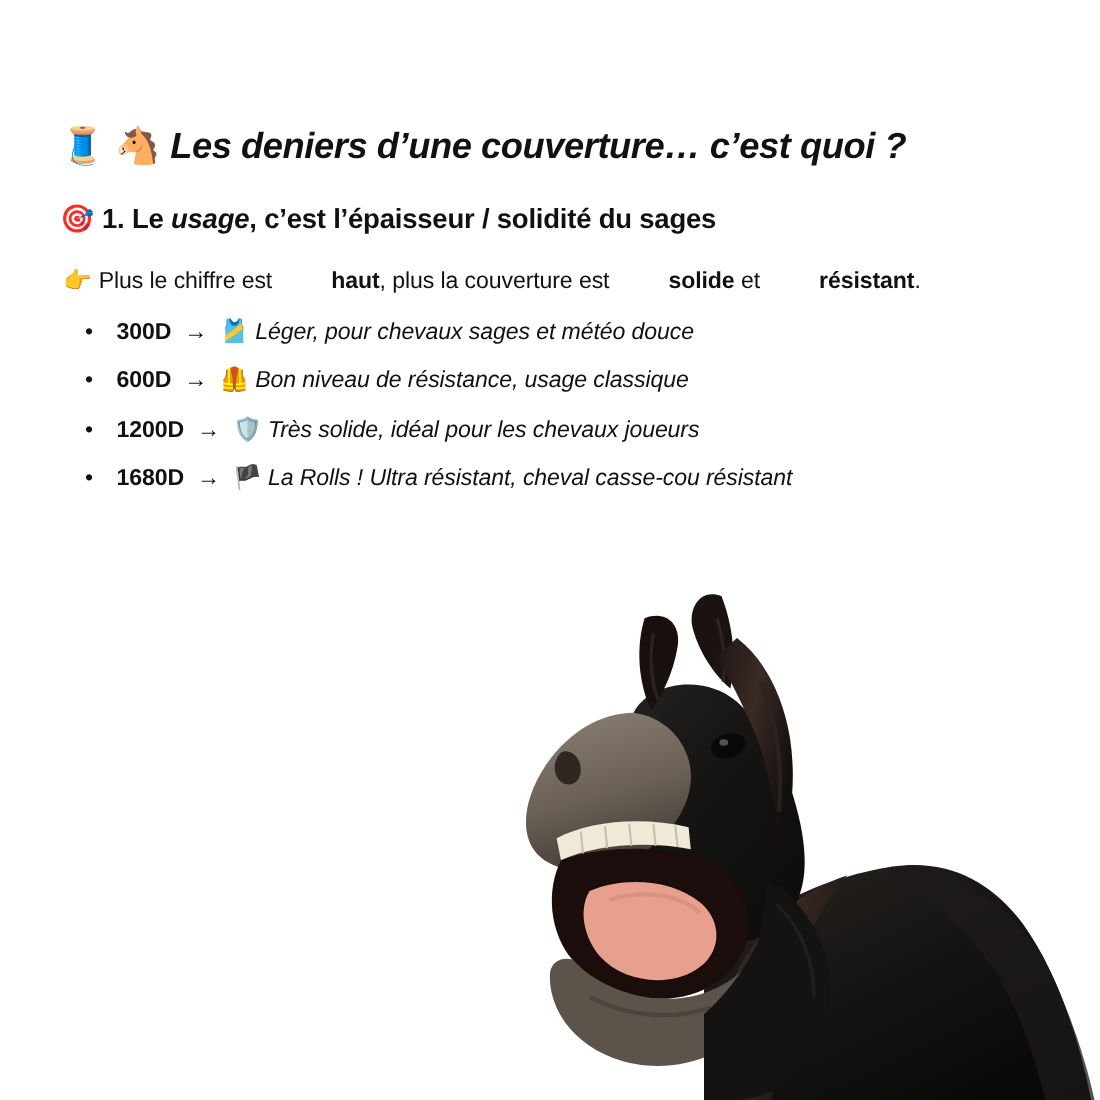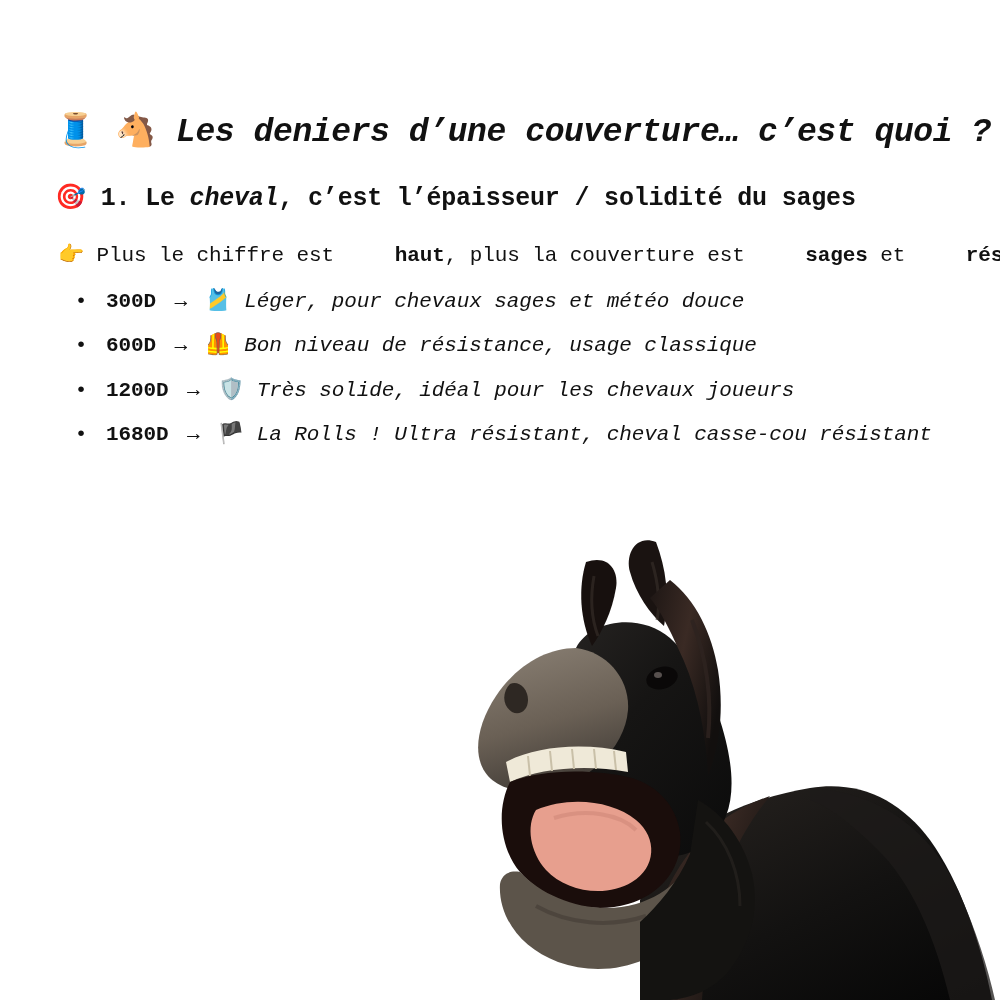--- a/index.html
+++ b/index.html
@@ -22,21 +22,20 @@
     height: 1000px;
   }
 
   .content {
     position: absolute;
     left: 0;
     top: 0;
     width: 848px;
     padding: 0;
     z-index: 3;
-    font-family: Liberation Mono, monospace;
   }
 
   .title {
     margin: 0;
     padding: 112px 40px 0 55px;
     font-size: 33px;
     line-height: 1.25;
     font-weight: bold;
     font-style: italic;
     letter-spacing: -0.4px;
@@ -216,26 +215,26 @@
     <h1 class="title">
       <span class="emoji">🧵</span>
       <span class="emoji">🐴</span>
       <span>Les deniers d’une couverture… c’est quoi ?</span>
     </h1>
 
     <h2 class="subtitle">
       <span class="emoji">🎯</span>
       <span>1.</span>
       <span>Le</span>
-      <span class="ital">cheval</span><span>, c’est l’épaisseur / solidité du sages</span>
+      <span class="ital">usage</span><span>, c’est l’épaisseur / solidité du sages</span>
     </h2>
 
     <p class="lead">
       <span class="emoji">👉</span>
-      <span>Plus le chiffre est </span><b>haut</b><span>, plus la couverture est </span><b>sages</b><span> et </span><b>résistant</b><span>.</span>
+      <span>Plus le chiffre est </span><b>haut</b><span>, plus la couverture est </span><b>solide</b><span> et </span><b>résistant</b><span>.</span>
     </p>
 
     <ul class="dlist">
       <li>
         <span class="bullet">•</span>
         <span class="code">300D</span>
         <span class="arrow">→</span>
         <span class="emoji">🎽</span>
         <span class="desc">Léger, pour chevaux sages et météo douce</span>
       </li>

